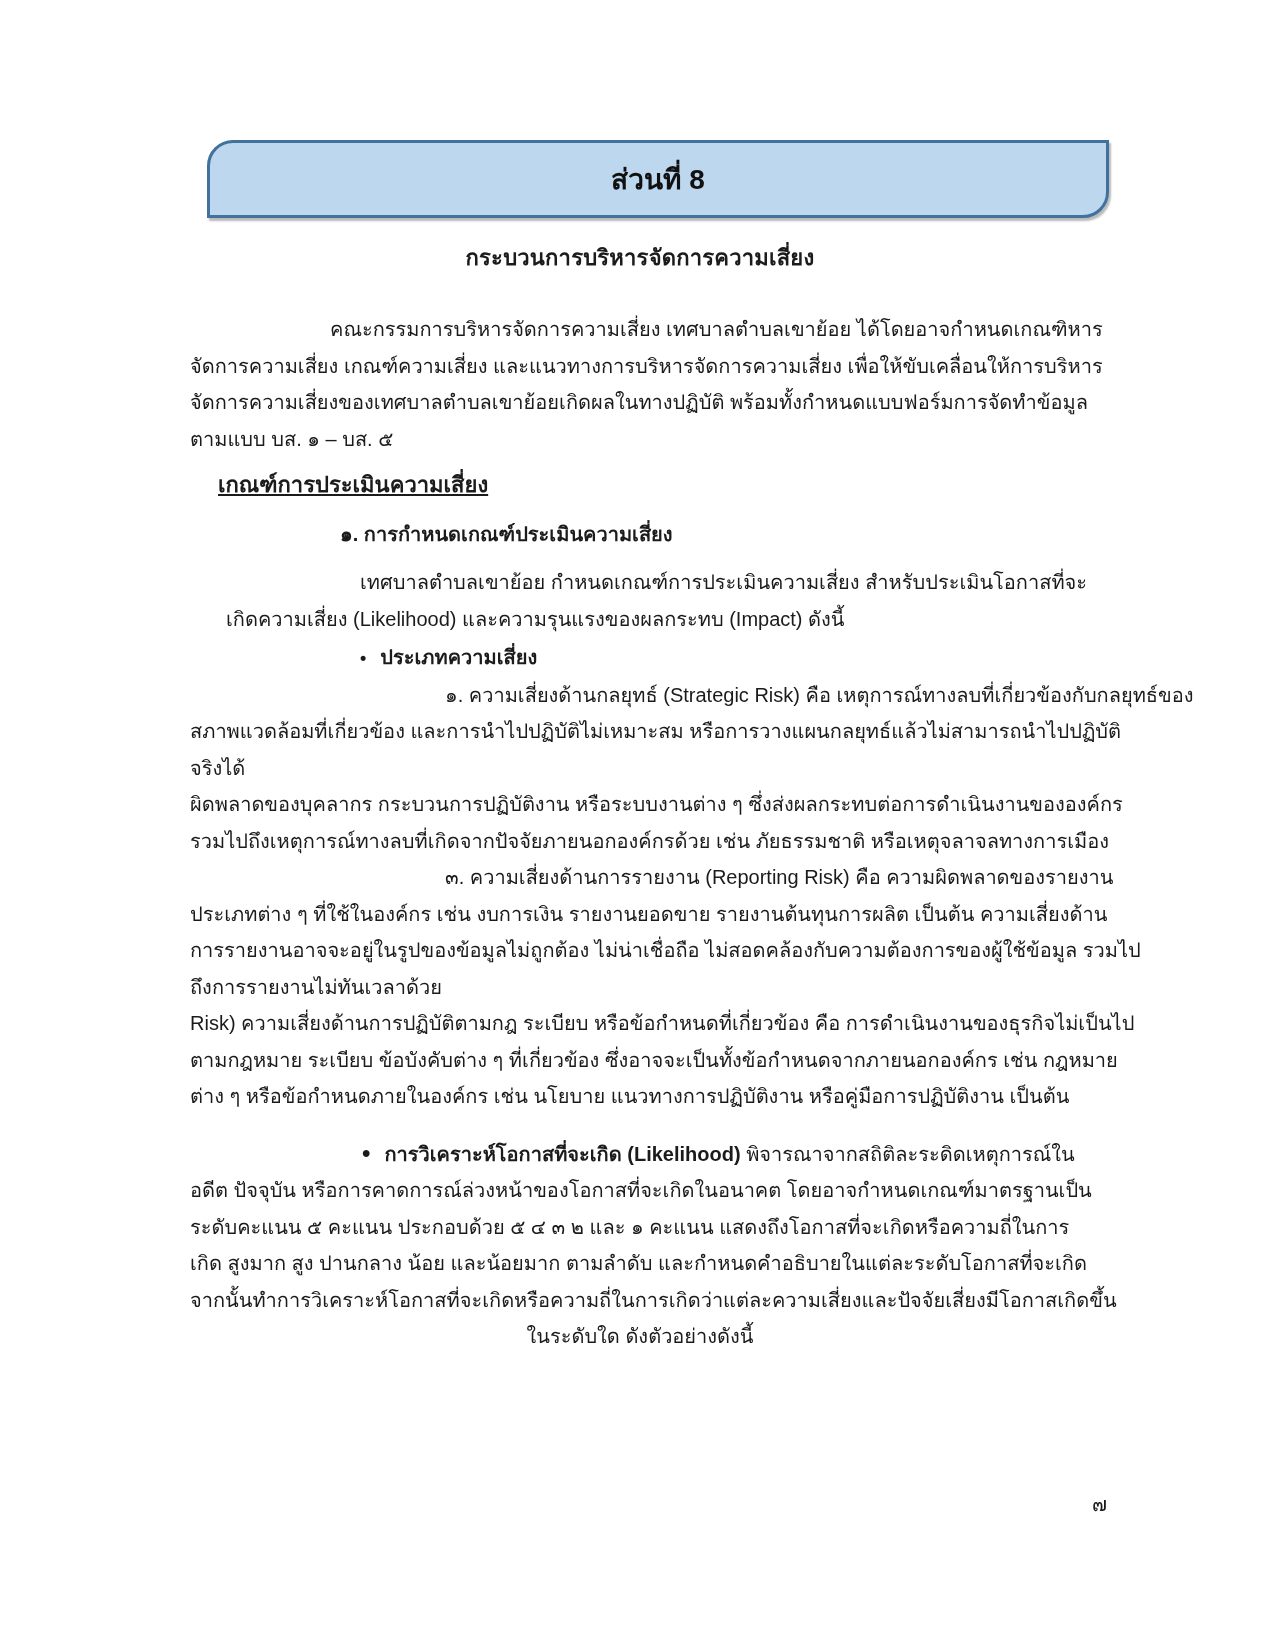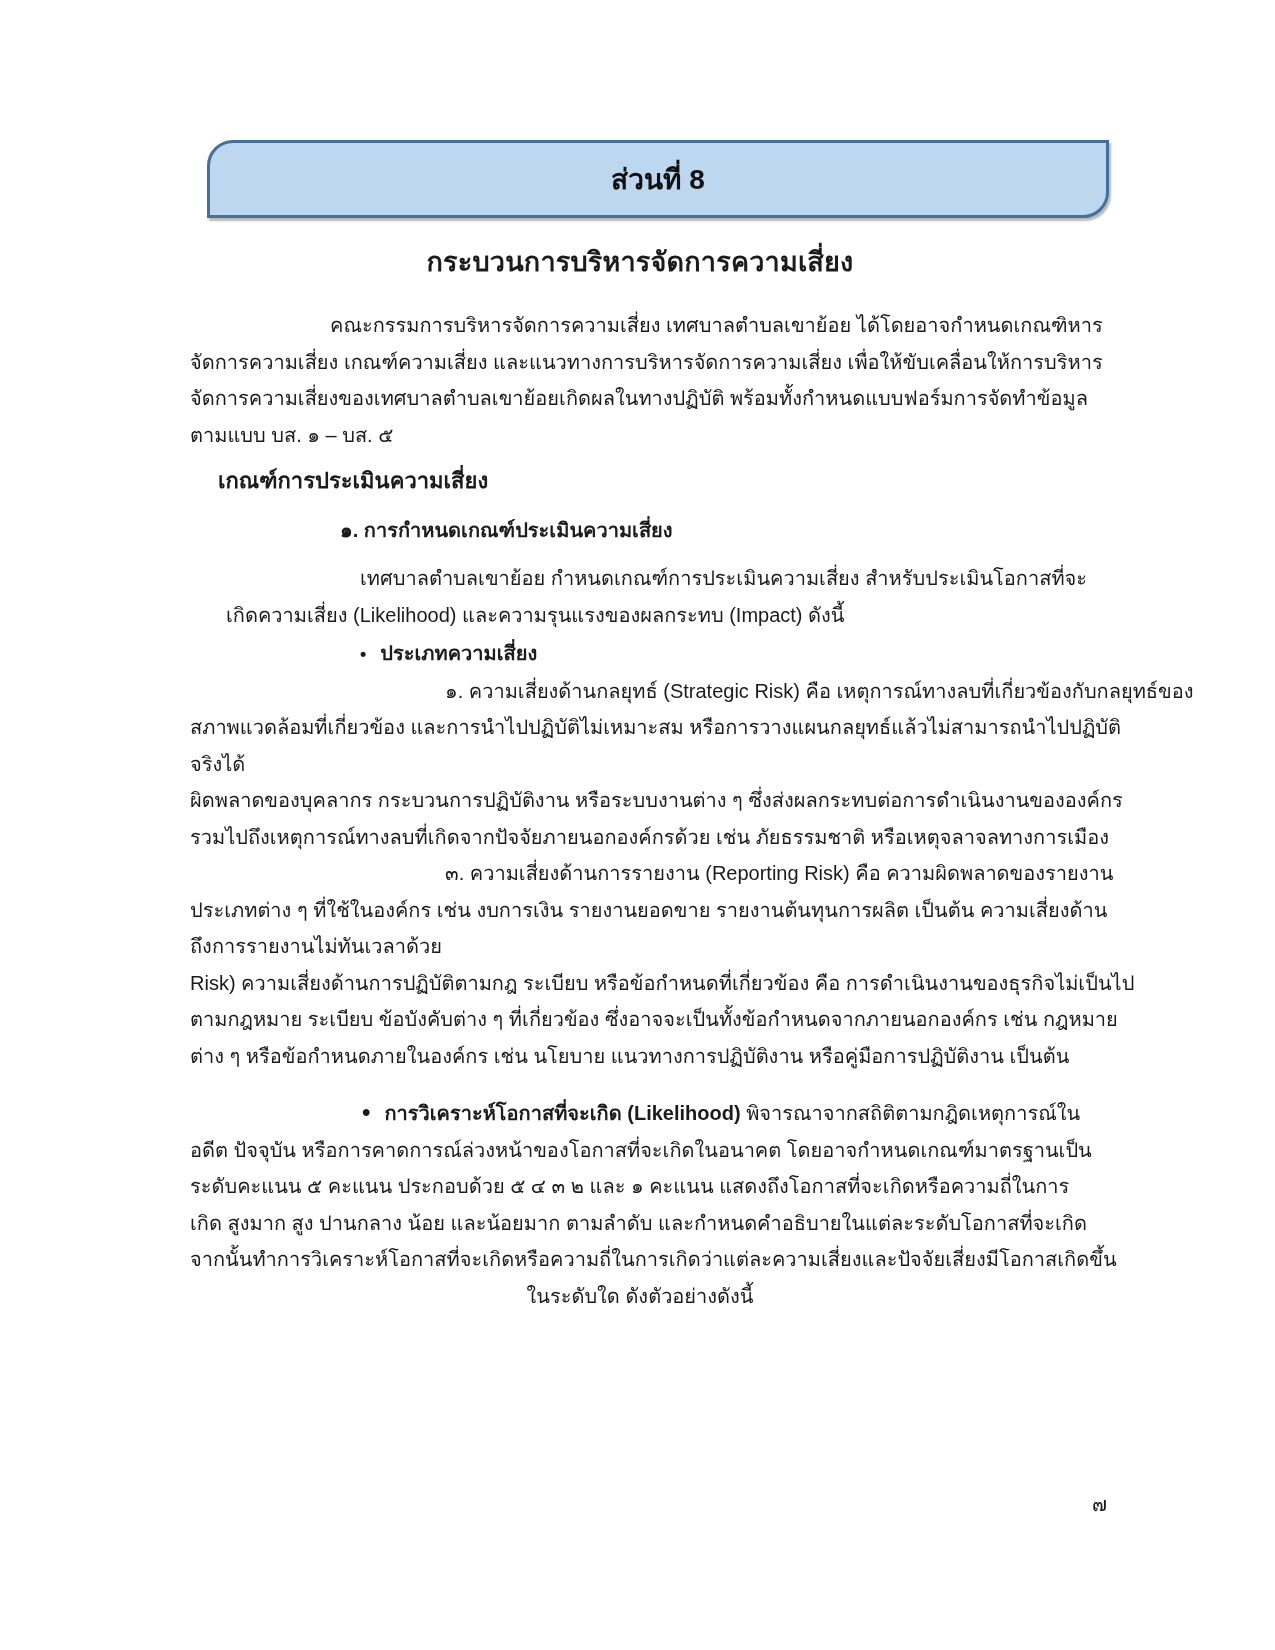--- a/index.html
+++ b/index.html
@@ -40,23 +40,23 @@
     color: #111;
   }
   .content {
     position: absolute;
     left: 190px;
     top: 240px;
     width: 900px;
   }
   .doc-title {
     text-align: center;
-    font-size: 27px;
+    font-size: 22px;
     font-weight: bold;
-    margin-bottom: 24px;
+    margin-bottom: 36px;
     letter-spacing: 0.2px;
   }
   .body-lines .line {
     font-size: 20px;
     line-height: 36.5px;
     white-space: nowrap;
   }
   .body-lines .line.heading { font-size: 22px; }
   .bullet-dot {
     display: inline-block;
@@ -81,37 +81,38 @@
     <span class="label">ส่วนที่ 8</span>
   </div>
 
   <div class="content">
     <div class="doc-title">กระบวนการบริหารจัดการความเสี่ยง</div>
     <div class="body-lines">
         <div class="line" style="padding-left: 140px;"><span>คณะกรรมการบริหารจัดการความเสี่ยง เทศบาลตำบลเขาย้อย ได้โดยอาจกำหนดเกณฑิหาร</span></div>
         <div class="line" style="padding-left: 0px;"><span>จัดการความเสี่ยง เกณฑ์ความเสี่ยง และแนวทางการบริหารจัดการความเสี่ยง เพื่อให้ขับเคลื่อนให้การบริหาร</span></div>
         <div class="line" style="padding-left: 0px;"><span>จัดการความเสี่ยงของเทศบาลตำบลเขาย้อยเกิดผลในทางปฏิบัติ พร้อมทั้งกำหนดแบบฟอร์มการจัดทำข้อมูล</span></div>
         <div class="line" style="padding-left: 0px;"><span>ตามแบบ บส. ๑ – บส. ๕</span></div>
-        <div class="line heading" style="padding-left: 28px; margin-top: 10px;"><span style="font-weight: bold;">เกณฑ์การประเมินความเสี่ยง</span></div>
+        <div class="line heading" style="padding-left: 28px; margin-top: 10px; text-decoration: underline;"><span style="font-weight: bold;">เกณฑ์การประเมินความเสี่ยง</span></div>
         <div class="line" style="padding-left: 150px; margin-top: 12px;"><span style="font-weight: bold;">๑. การกำหนดเกณฑ์ประเมินความเสี่ยง</span></div>
         <div class="line" style="padding-left: 170px; margin-top: 12px;"><span>เทศบาลตำบลเขาย้อย กำหนดเกณฑ์การประเมินความเสี่ยง สำหรับประเมินโอกาสที่จะ</span></div>
         <div class="line" style="padding-left: 0px; margin-left: 36px;"><span>เกิดความเสี่ยง (Likelihood) และความรุนแรงของผลกระทบ (Impact) ดังนี้</span></div>
         <div class="line" style="padding-left: 170px; margin-top: 2px;"><span class="bullet-dot small">•</span><span style="font-weight: bold;">ประเภทความเสี่ยง</span></div>
         <div class="line" style="padding-left: 255px;"><span>๑. ความเสี่ยงด้านกลยุทธ์ (Strategic Risk) คือ เหตุการณ์ทางลบที่เกี่ยวข้องกับกลยุทธ์ของ</span></div>
         <div class="line" style="padding-left: 0px;"><span>สภาพแวดล้อมที่เกี่ยวข้อง และการนำไปปฏิบัติไม่เหมาะสม หรือการวางแผนกลยุทธ์แล้วไม่สามารถนำไปปฏิบัติ</span></div>
         <div class="line" style="padding-left: 0px;"><span>จริงได้</span></div>
         <div class="line" style="padding-left: 0px;"><span>ผิดพลาดของบุคลากร กระบวนการปฏิบัติงาน หรือระบบงานต่าง ๆ ซึ่งส่งผลกระทบต่อการดำเนินงานขององค์กร</span></div>
         <div class="line" style="padding-left: 0px;"><span>รวมไปถึงเหตุการณ์ทางลบที่เกิดจากปัจจัยภายนอกองค์กรด้วย เช่น ภัยธรรมชาติ หรือเหตุจลาจลทางการเมือง</span></div>
         <div class="line" style="padding-left: 255px;"><span>๓. ความเสี่ยงด้านการรายงาน (Reporting Risk) คือ ความผิดพลาดของรายงาน</span></div>
         <div class="line" style="padding-left: 0px;"><span>ประเภทต่าง ๆ ที่ใช้ในองค์กร เช่น งบการเงิน รายงานยอดขาย รายงานต้นทุนการผลิต เป็นต้น ความเสี่ยงด้าน</span></div>
+        <div class="line" style="padding-left: 0px;"><span>การรายงานอาจจะอยู่ในรูปของข้อมูลไม่ถูกต้อง ไม่น่าเชื่อถือ ไม่สอดคล้องกับความต้องการของผู้ใช้ข้อมูล รวมไป</span></div>
         <div class="line" style="padding-left: 0px;"><span>ถึงการรายงานไม่ทันเวลาด้วย</span></div>
         <div class="line" style="padding-left: 0px;"><span>Risk) ความเสี่ยงด้านการปฏิบัติตามกฎ ระเบียบ หรือข้อกำหนดที่เกี่ยวข้อง คือ การดำเนินงานของธุรกิจไม่เป็นไป</span></div>
         <div class="line" style="padding-left: 0px;"><span>ตามกฎหมาย ระเบียบ ข้อบังคับต่าง ๆ ที่เกี่ยวข้อง ซึ่งอาจจะเป็นทั้งข้อกำหนดจากภายนอกองค์กร เช่น กฎหมาย</span></div>
         <div class="line" style="padding-left: 0px;"><span>ต่าง ๆ หรือข้อกำหนดภายในองค์กร เช่น นโยบาย แนวทางการปฏิบัติงาน หรือคู่มือการปฏิบัติงาน เป็นต้น</span></div>
-        <div class="line" style="padding-left: 172px; margin-top: 20px;"><span class="bullet-dot big">•</span><span style="font-weight: bold;">การวิเคราะห์โอกาสที่จะเกิด (Likelihood)</span><span> พิจารณาจากสถิติตามกฎิดเหตุการณ์ใน</span></div>
+        <div class="line" style="padding-left: 172px; margin-top: 20px;"><span class="bullet-dot big">•</span><span style="font-weight: bold;">การวิเคราะห์โอกาสที่จะเกิด (Likelihood)</span><span> พิจารณาจากสถิติละระดิดเหตุการณ์ใน</span></div>
         <div class="line" style="padding-left: 0px;"><span>อดีต ปัจจุบัน หรือการคาดการณ์ล่วงหน้าของโอกาสที่จะเกิดในอนาคต โดยอาจกำหนดเกณฑ์มาตรฐานเป็น</span></div>
         <div class="line" style="padding-left: 0px;"><span>ระดับคะแนน ๕ คะแนน ประกอบด้วย ๕ ๔ ๓ ๒ และ ๑ คะแนน แสดงถึงโอกาสที่จะเกิดหรือความถี่ในการ</span></div>
         <div class="line" style="padding-left: 0px;"><span>เกิด สูงมาก สูง ปานกลาง น้อย และน้อยมาก ตามลำดับ และกำหนดคำอธิบายในแต่ละระดับโอกาสที่จะเกิด</span></div>
         <div class="line" style="padding-left: 0px;"><span>จากนั้นทำการวิเคราะห์โอกาสที่จะเกิดหรือความถี่ในการเกิดว่าแต่ละความเสี่ยงและปัจจัยเสี่ยงมีโอกาสเกิดขึ้น</span></div>
         <div class="line" style="padding-left: 0px; text-align: center;"><span>ในระดับใด ดังตัวอย่างดังนี้</span></div>
       </div>
   </div>
 
   <div class="page-number">๗</div>
 

